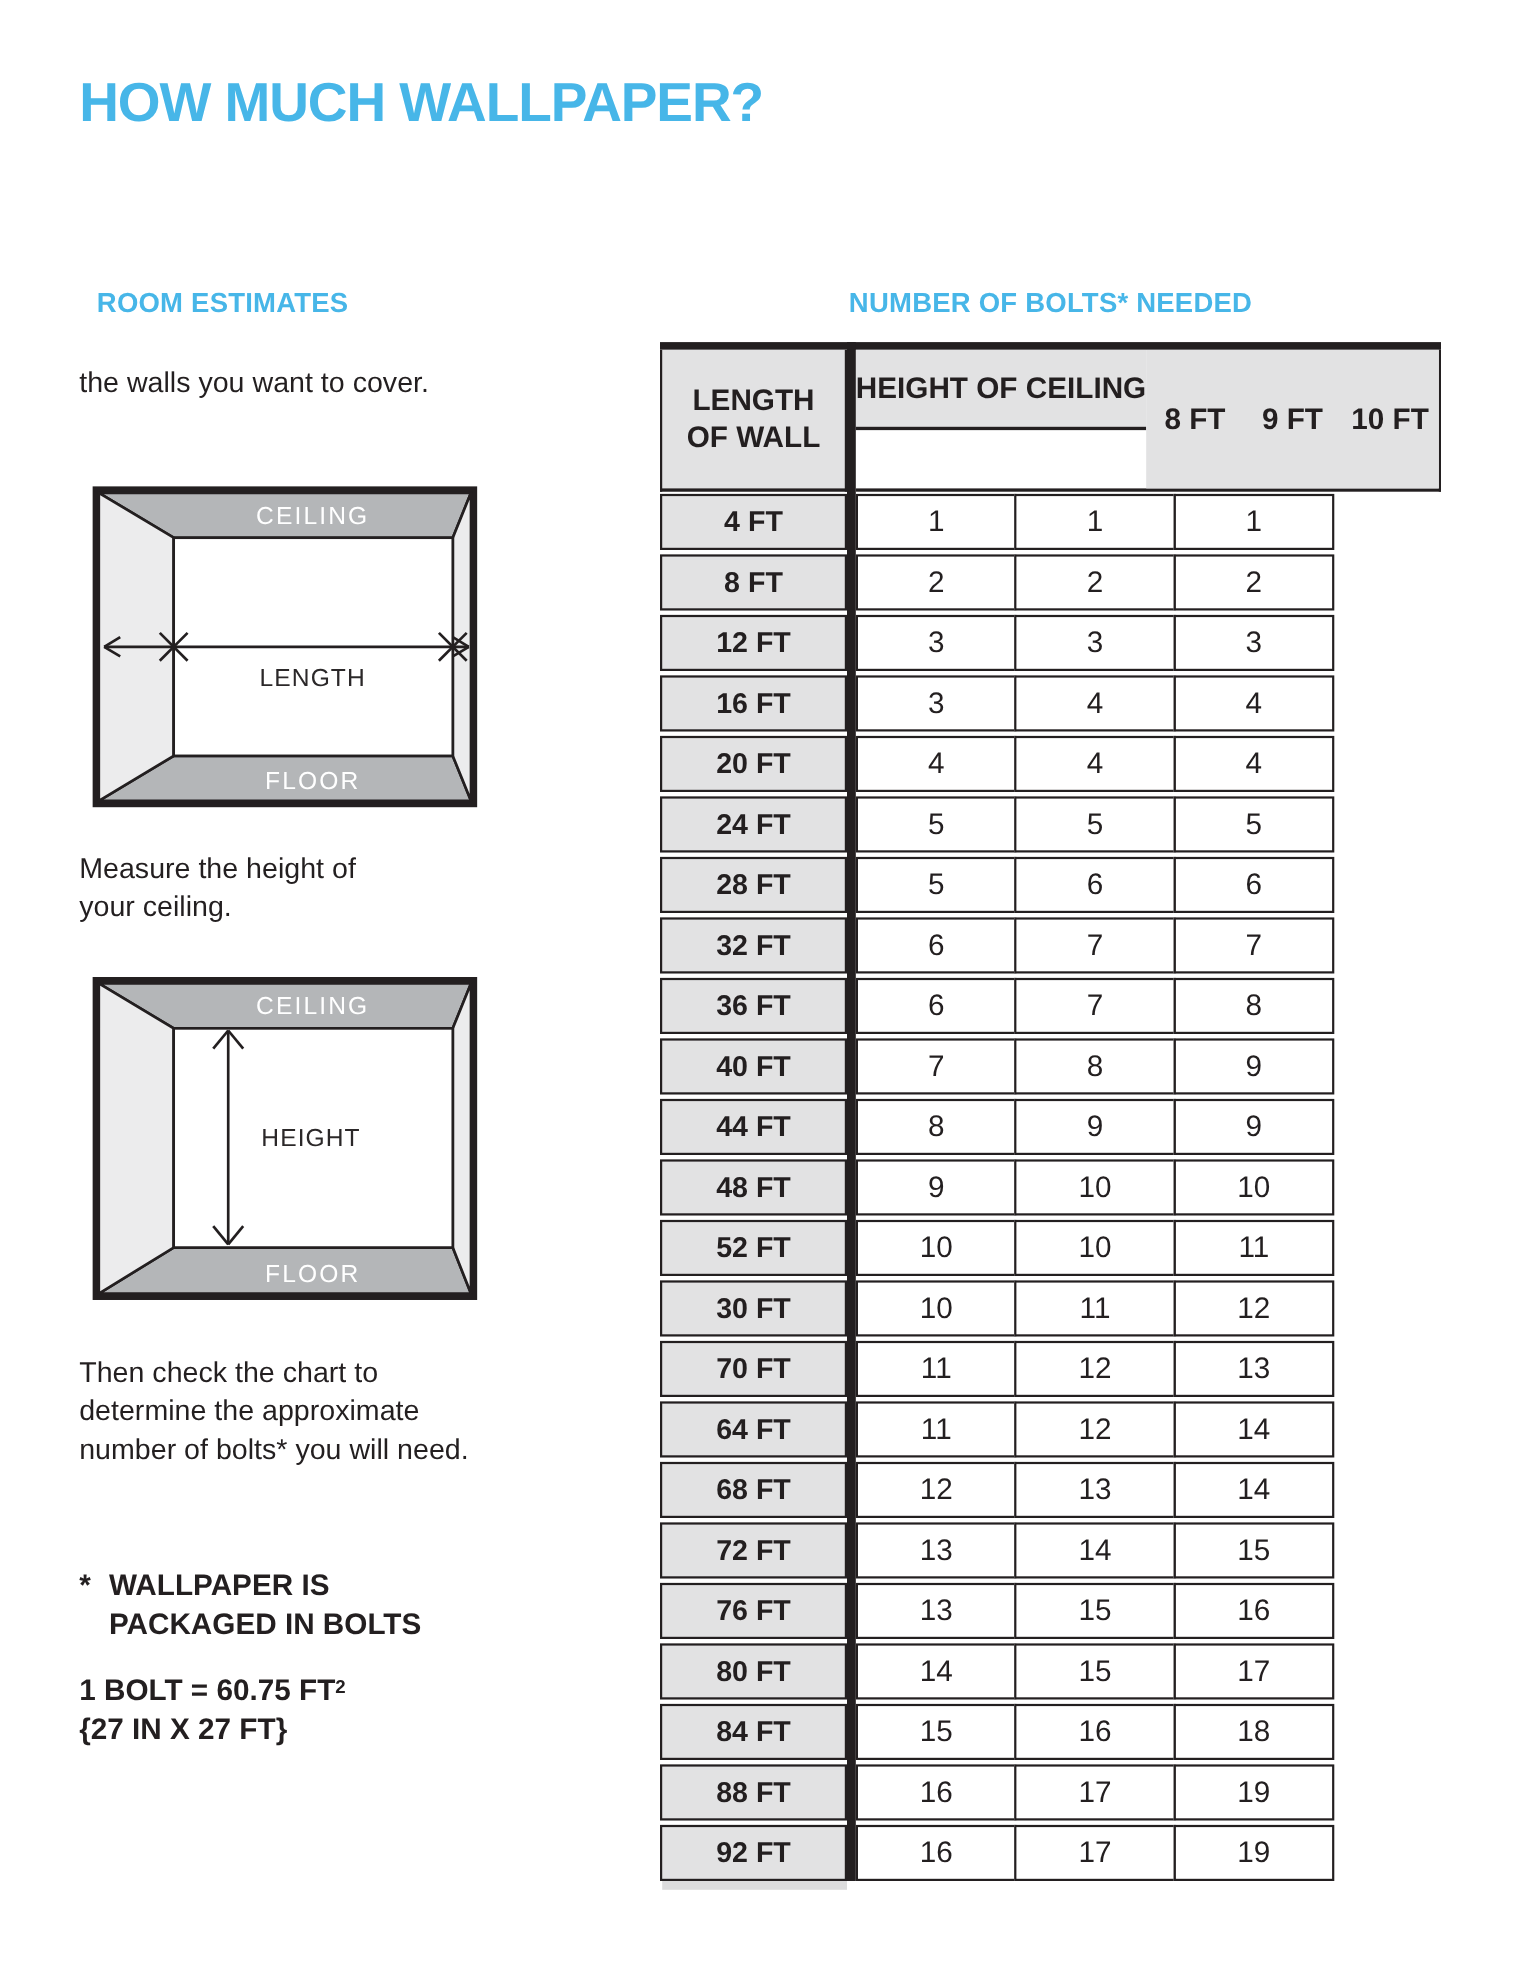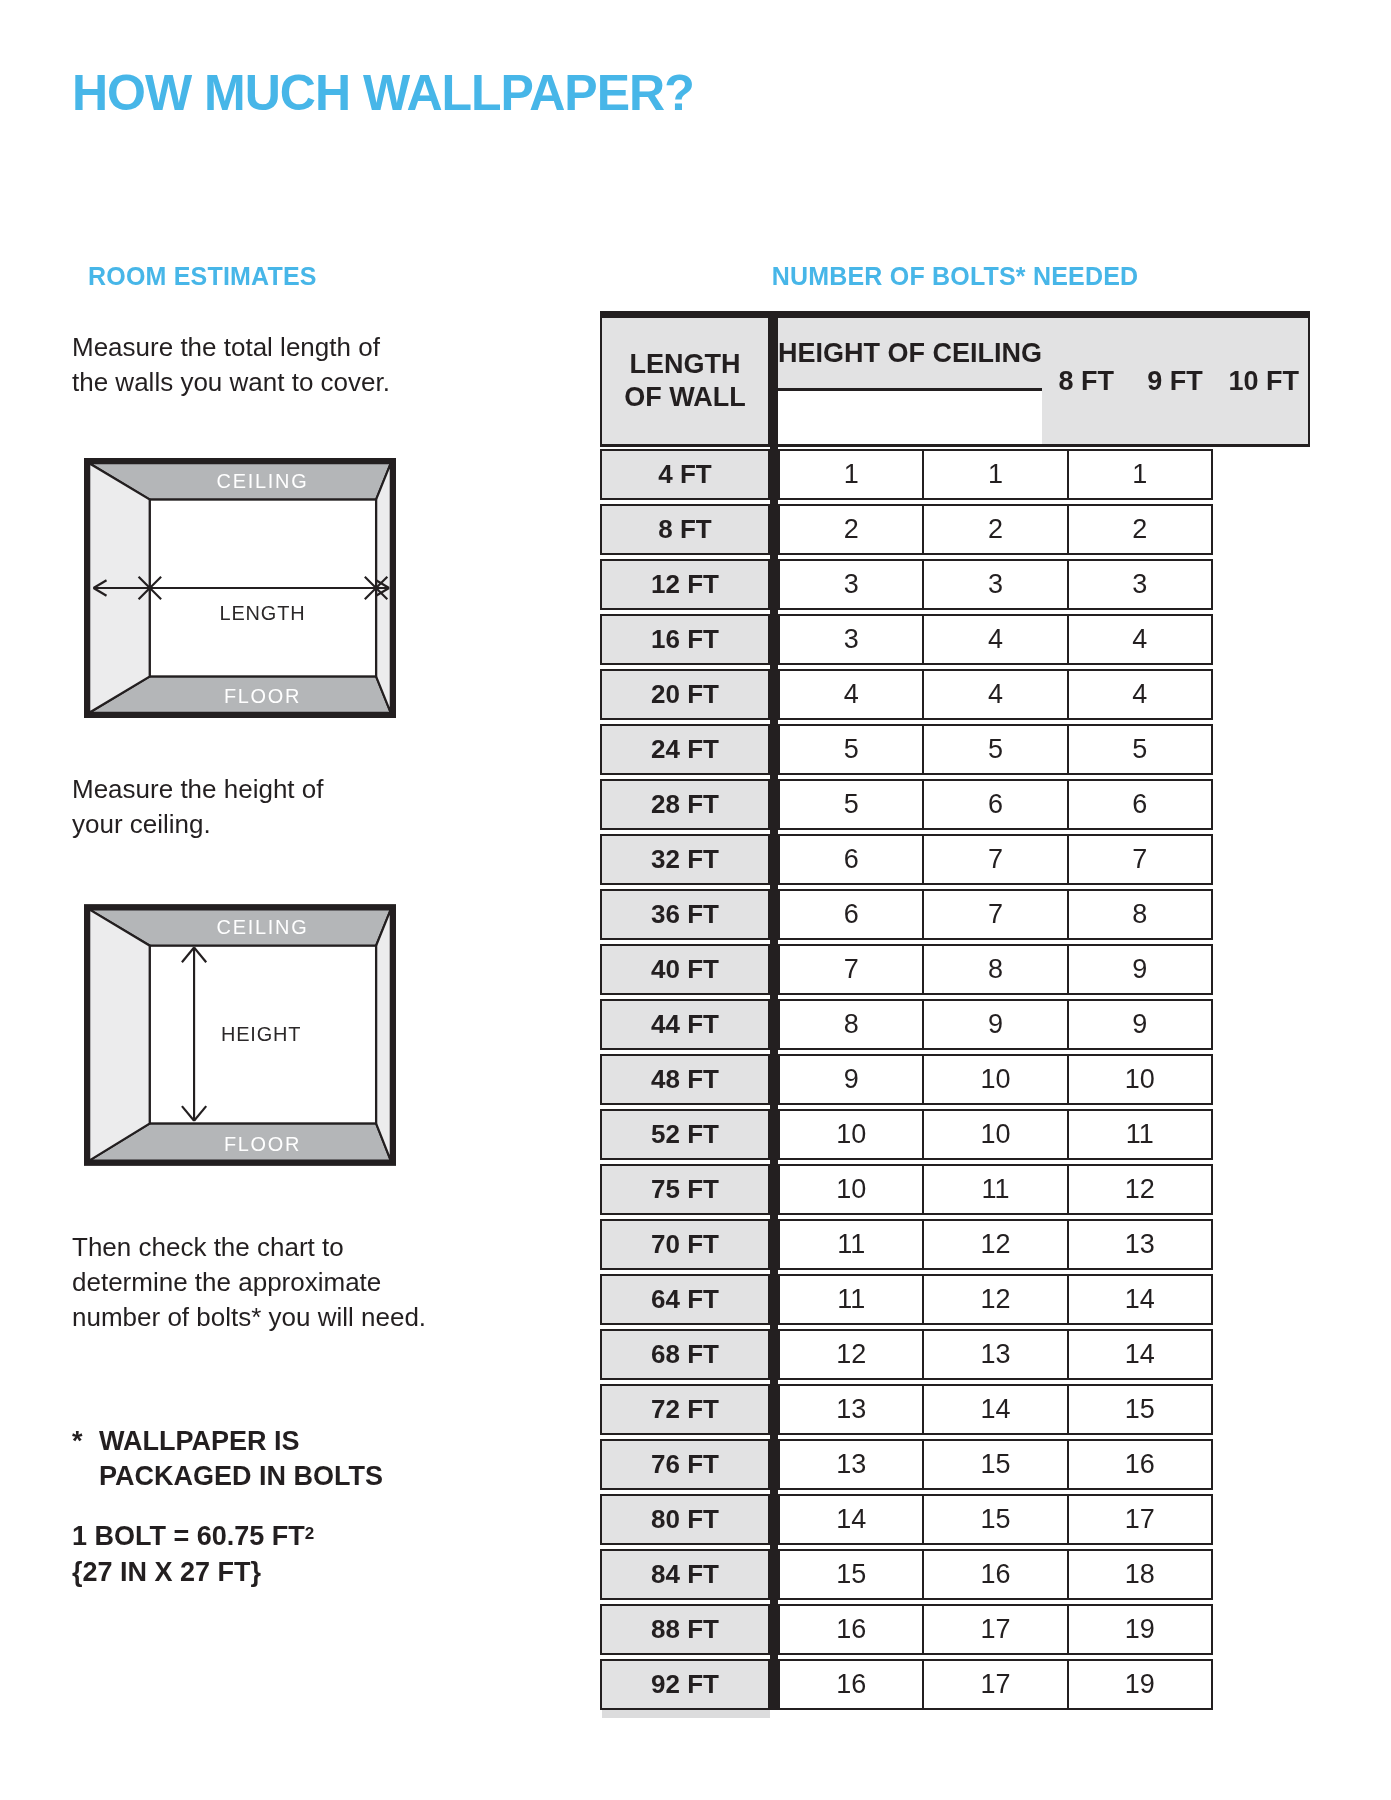--- a/index.html
+++ b/index.html
@@ -18,21 +18,21 @@
 
   .sec-head{position:absolute;top:262px;font-size:25px;font-weight:bold;color:var(--blue);letter-spacing:0.2px;}
   .sec-head.left{left:88px;}
   .sec-head.right{left:600px;width:710px;text-align:center;}
 
   .para{position:absolute;left:72px;font-size:26px;line-height:35px;color:var(--ink);}
   .p1{top:330px;}
   .p2{top:772px;}
   .p3{top:1230px;}
 
-  .diagram{position:absolute;left:84px;width:312px;}
+  .diagram{position:absolute;left:84px;width:350px;}
   .d1{top:438px;height:300px;}
   .d2{top:884px;height:302px;}
   .diagram svg{display:block;width:100%;height:100%;}
   .dia-band-label{fill:#ffffff;font-size:23px;letter-spacing:2px;}
   .dia-measure-label{fill:#2b2829;font-size:23px;letter-spacing:1px;}
 
   .footnote{position:absolute;left:72px;top:1424px;font-size:27px;font-weight:bold;line-height:35px;}
   .footnote .star{position:absolute;left:0;top:0;}
   .footnote .fn-lines{padding-left:27px;}
   .boltinfo{position:absolute;left:72px;top:1516px;font-size:27px;font-weight:bold;line-height:36px;}
@@ -68,21 +68,20 @@
 <body>
 
 <div class="page">
 
   <div class="title">HOW MUCH WALLPAPER?</div>
 
   <div class="sec-head left">ROOM ESTIMATES</div>
   <div class="sec-head right">NUMBER OF BOLTS* NEEDED</div>
 
   <div class="para p1">
-    <div>Measure the total length of</div>
     <div>the walls you want to cover.</div>
   </div>
 
   <div class="diagram d1">
     <svg viewBox="0 0 360 300">
       <rect x="3" y="3" width="354" height="294" fill="#ffffff" stroke="var(--ink)" stroke-width="6"></rect>
       <polygon points="6,6 354,6 337,48 76,48" fill="var(--diagray)" stroke="var(--ink)" stroke-width="2.5"></polygon>
       <polygon points="76,252 337,252 354,294 6,294" fill="var(--diagray)" stroke="var(--ink)" stroke-width="2.5"></polygon>
       <polygon points="6,6 76,48 76,252 6,294" fill="var(--wallgray)" stroke="var(--ink)" stroke-width="2.5"></polygon>
       <polygon points="354,6 337,48 337,252 354,294" fill="var(--wallgray)" stroke="var(--ink)" stroke-width="2.5"></polygon>
@@ -254,21 +253,21 @@
           <div class="tcell">10</div>
         </div>
         <div class="trow">
           <div class="tlabel">52 FT</div>
           <div class="tspacer"></div>
           <div class="tcell">10</div>
           <div class="tcell">10</div>
           <div class="tcell">11</div>
         </div>
         <div class="trow">
-          <div class="tlabel">75 FT</div>
+          <div class="tlabel">30 FT</div>
           <div class="tspacer"></div>
           <div class="tcell">10</div>
           <div class="tcell">11</div>
           <div class="tcell">12</div>
         </div>
         <div class="trow">
           <div class="tlabel">70 FT</div>
           <div class="tspacer"></div>
           <div class="tcell">11</div>
           <div class="tcell">12</div>

